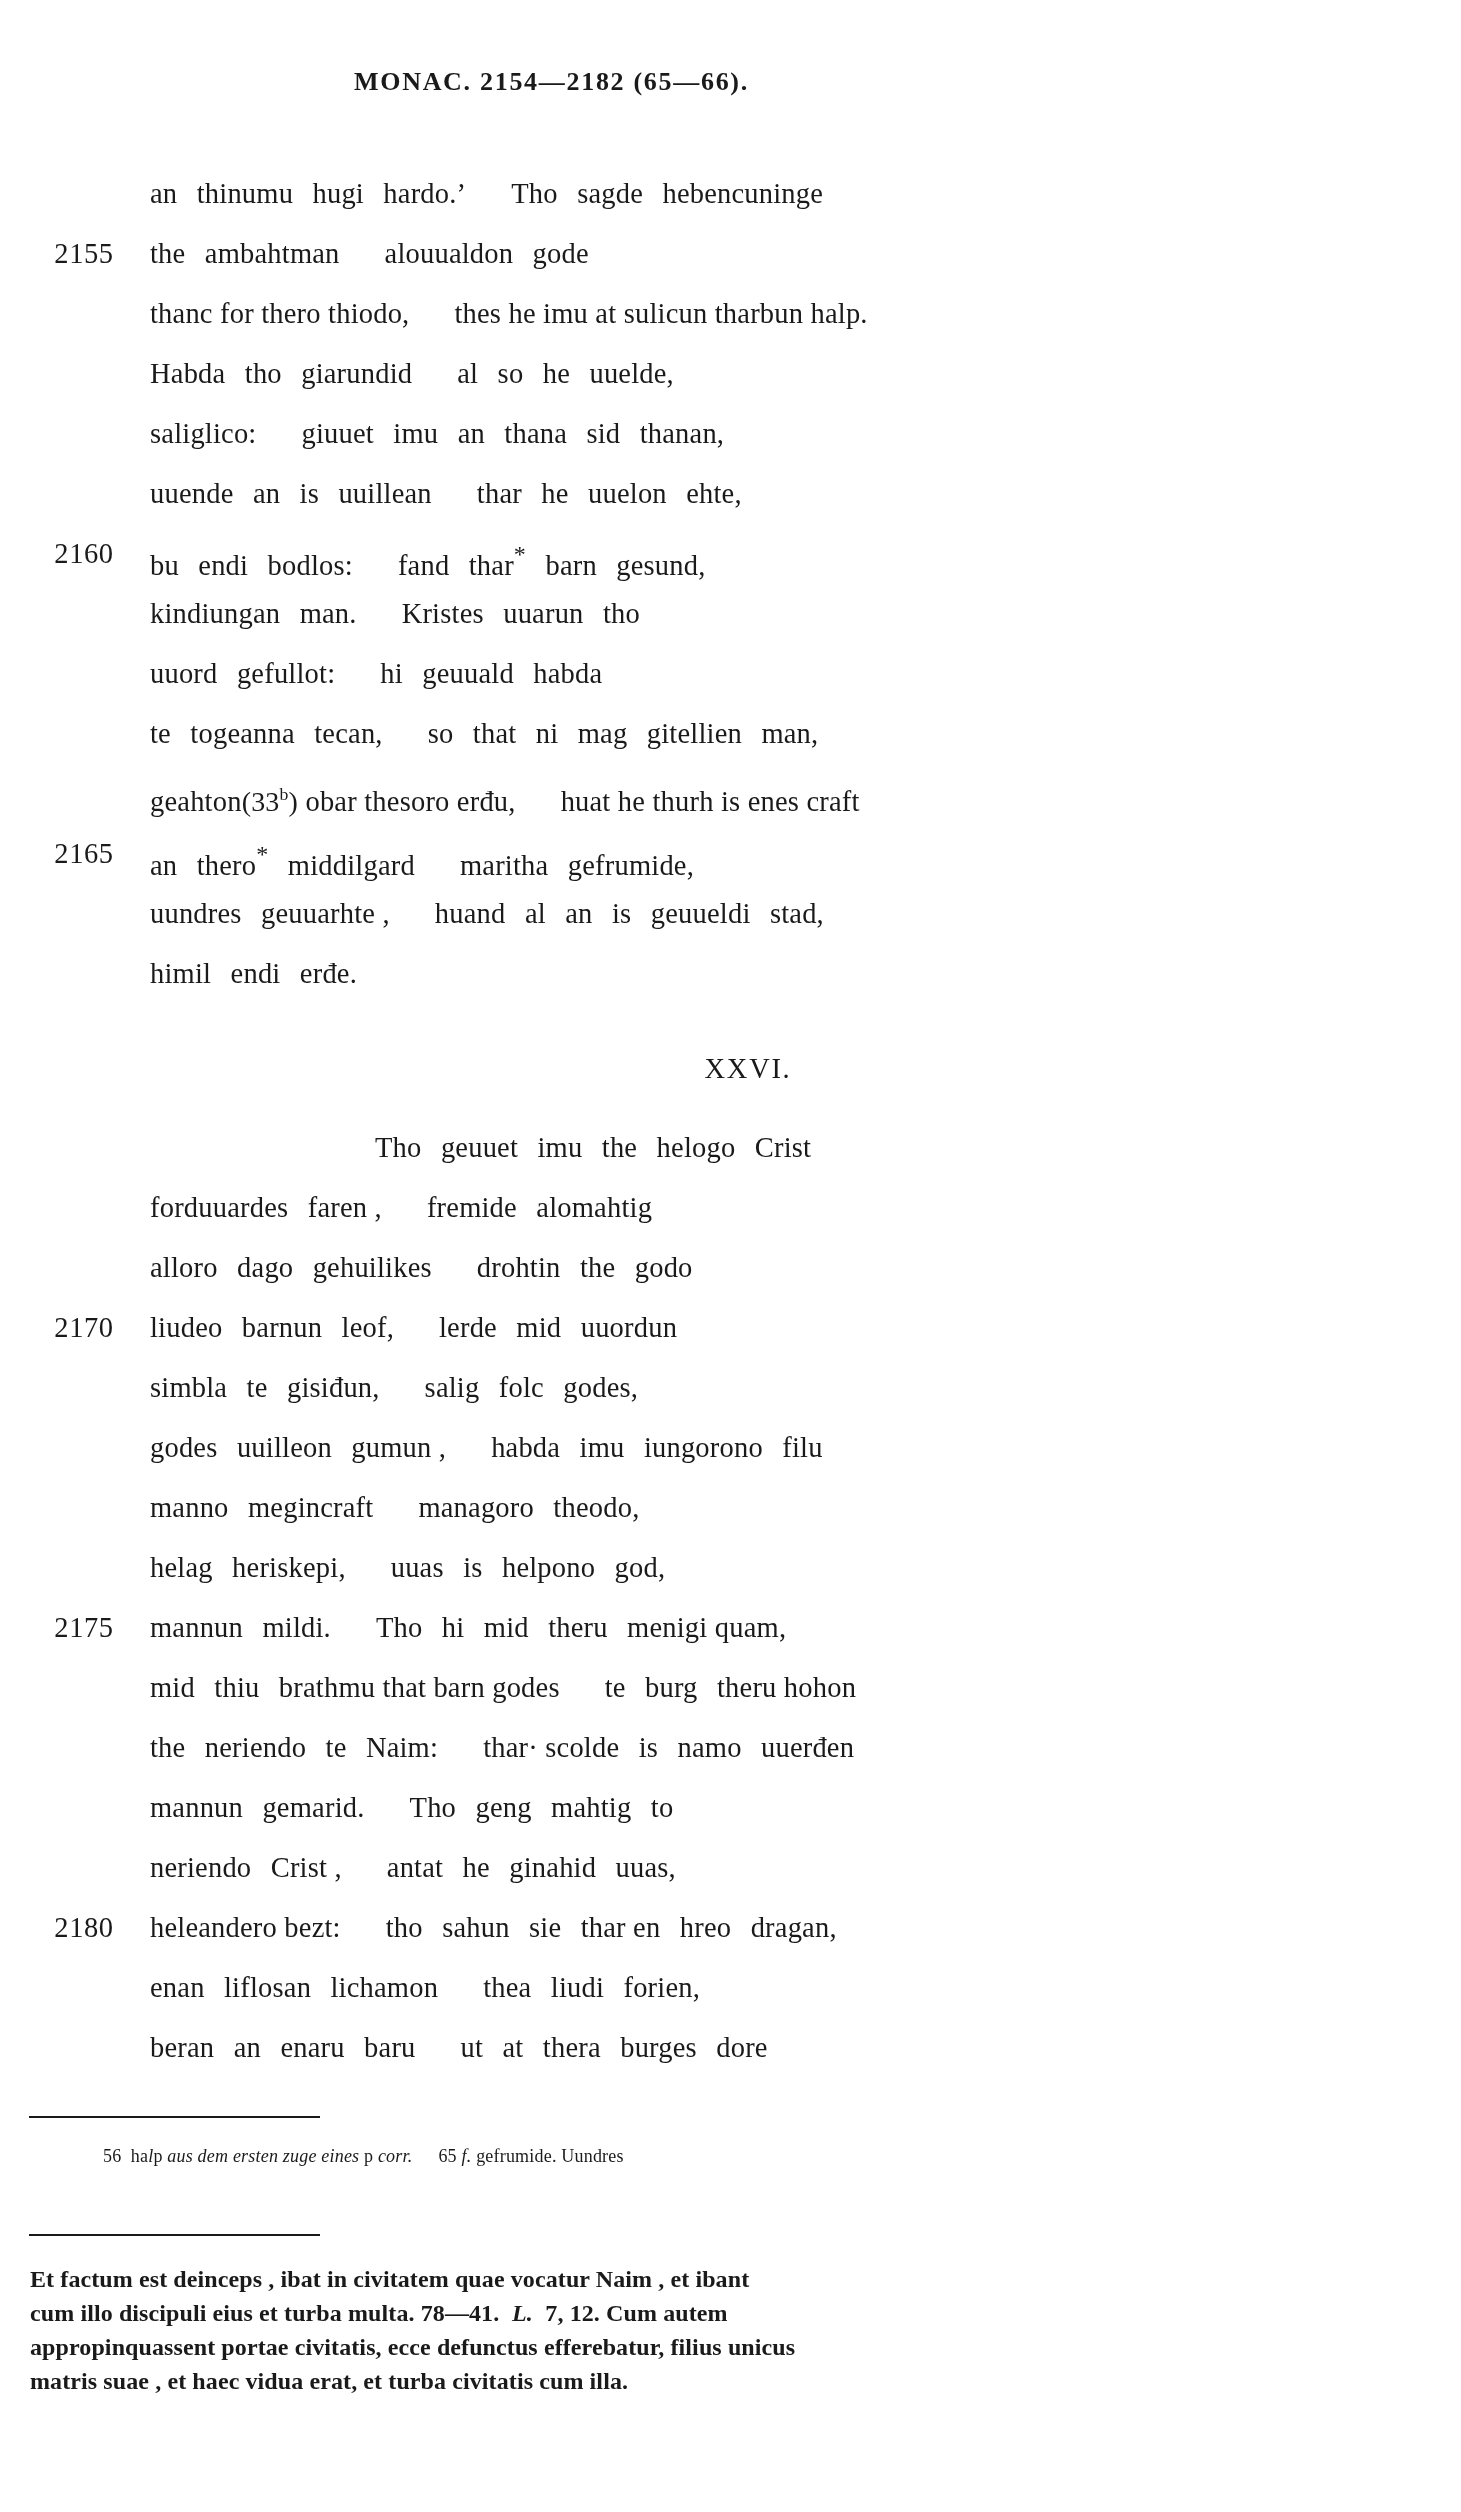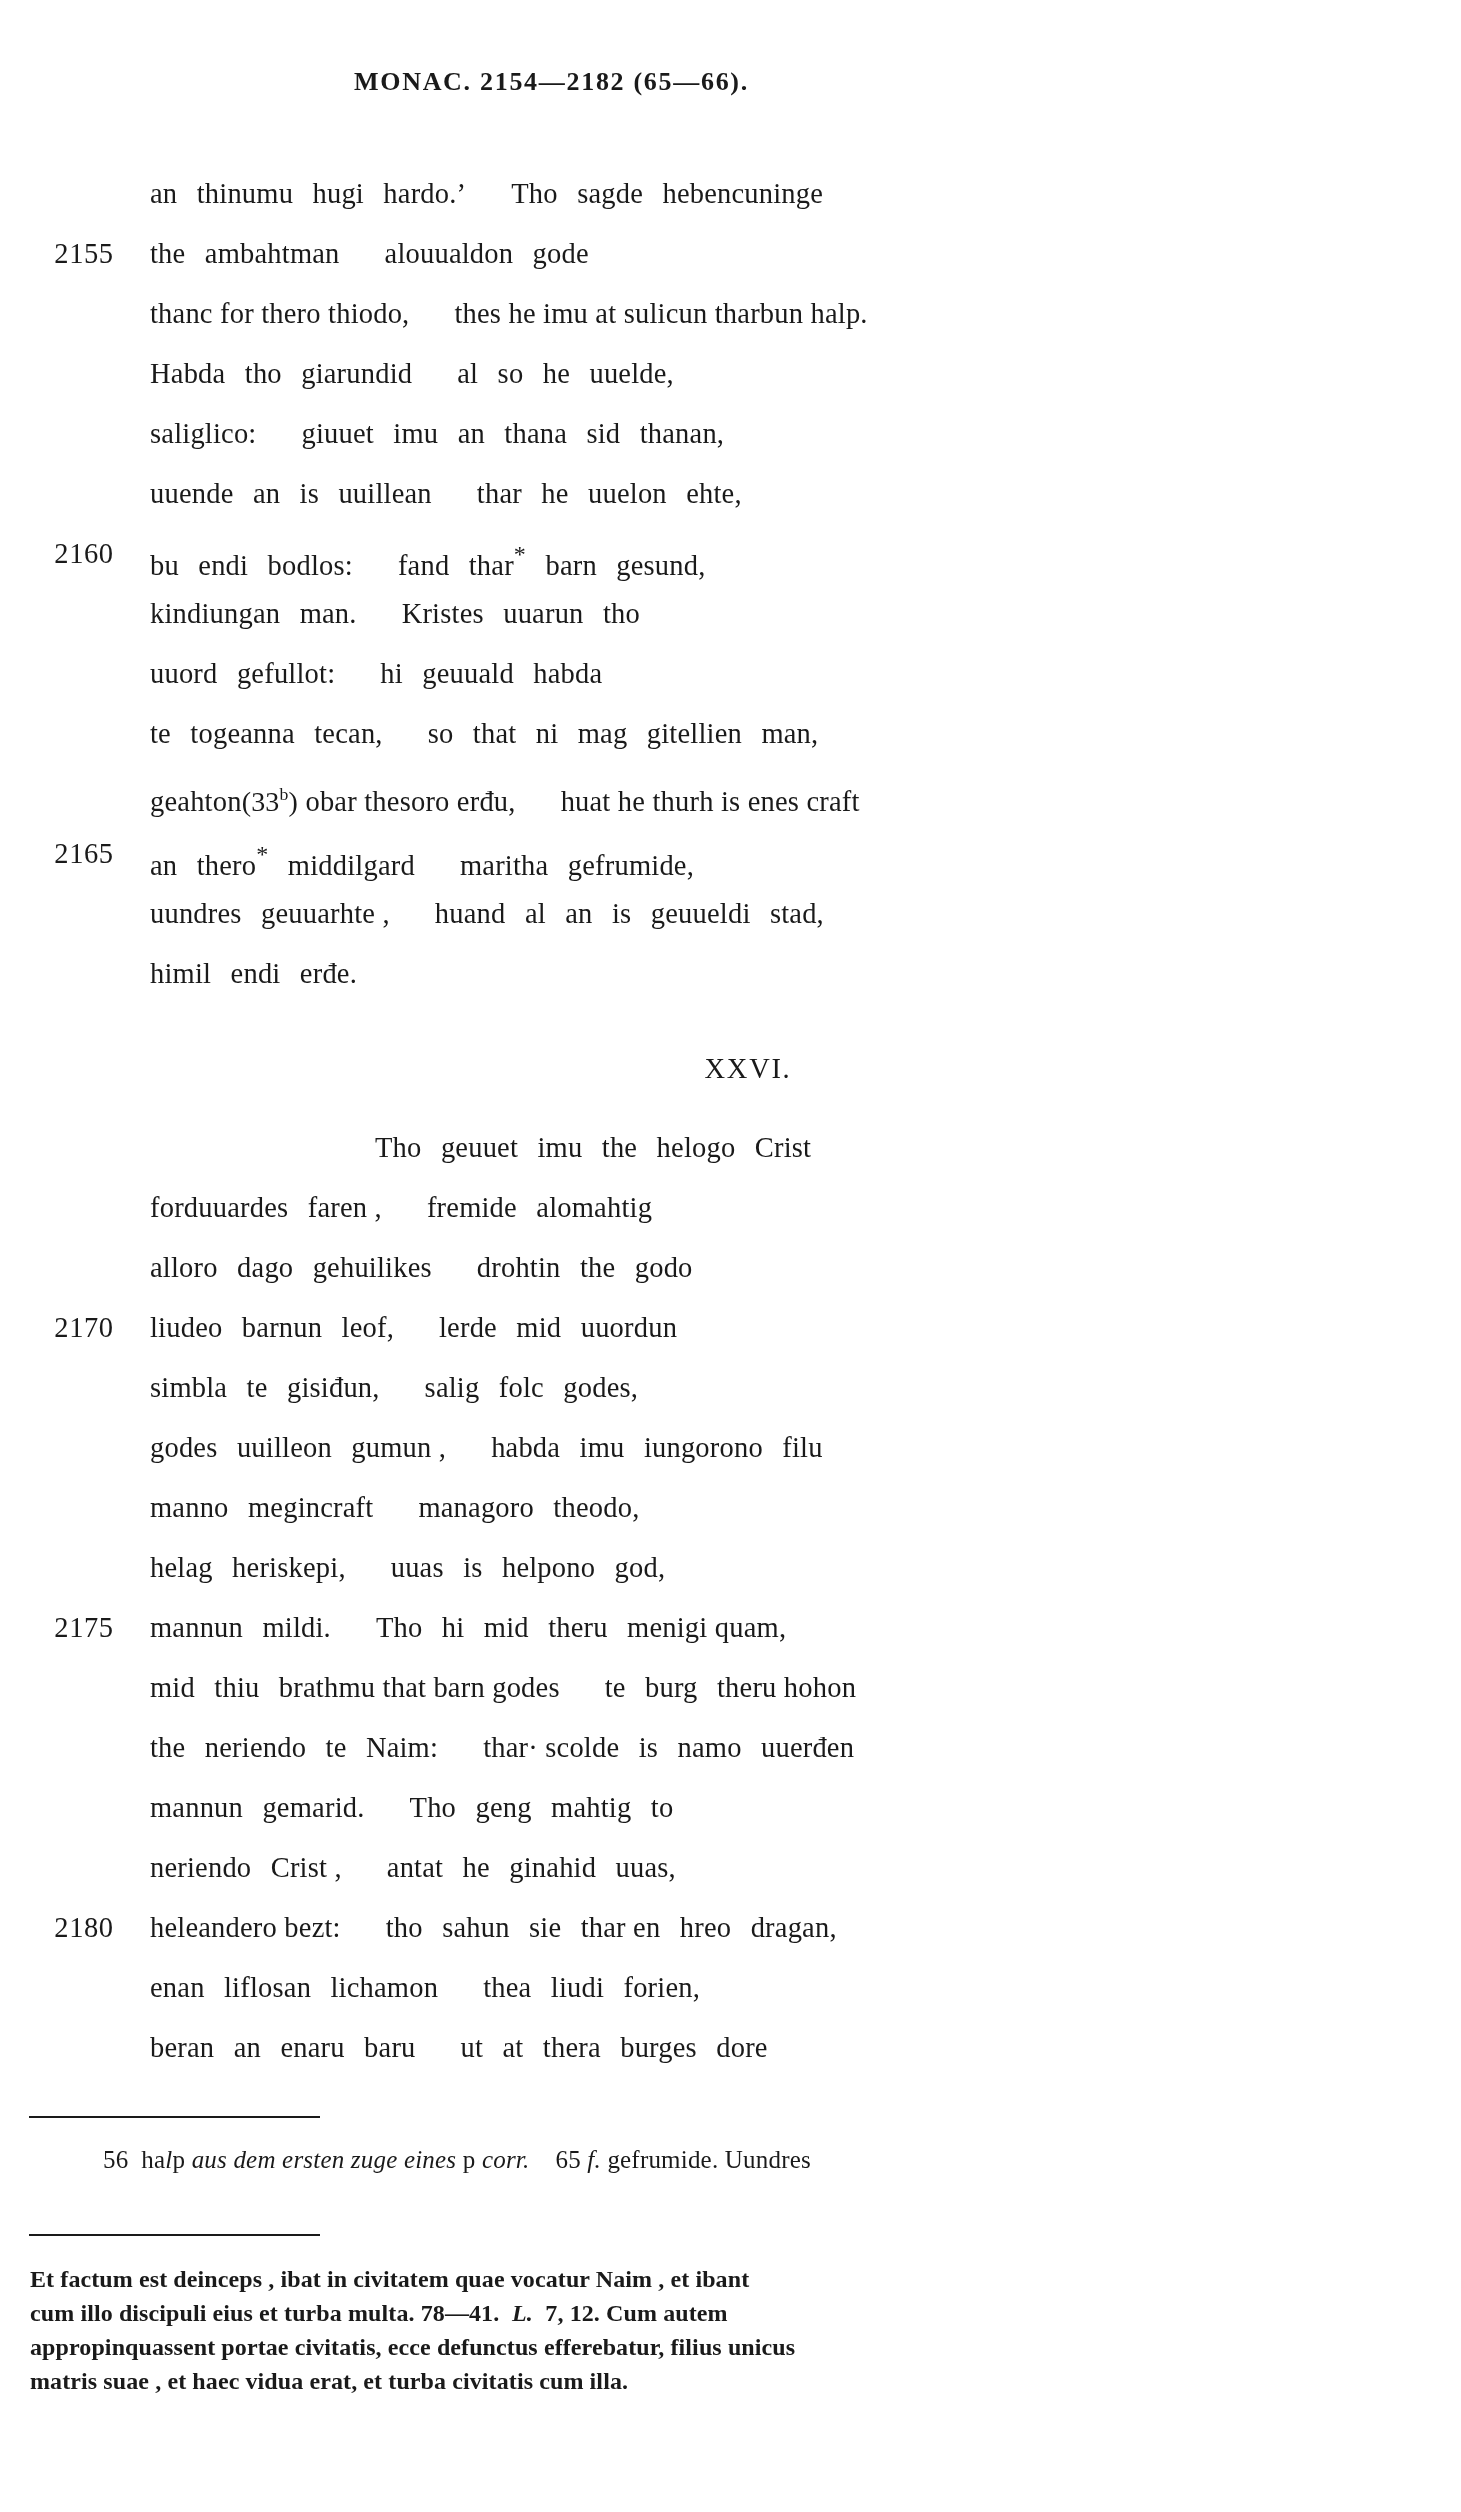--- a/index.html
+++ b/index.html
@@ -111,21 +111,21 @@
     background: #1a1a1a;
   }
   .rule-1 { top: 2116px; }
   .rule-2 { top: 2234px; }
 
   
   .fn-apparatus {
     position: absolute;
     left: 103px;
     top: 2146px;
-    font-size: 25px;
+    font-size: 18px;
     letter-spacing: 0.2px;
     white-space: nowrap;
   }
   .fn-apparatus i { font-style: italic; }
   .fn-gap { display: inline-block; width: 26px; }
 
   
   .latin-block {
     position: absolute;
     left: 30px;

